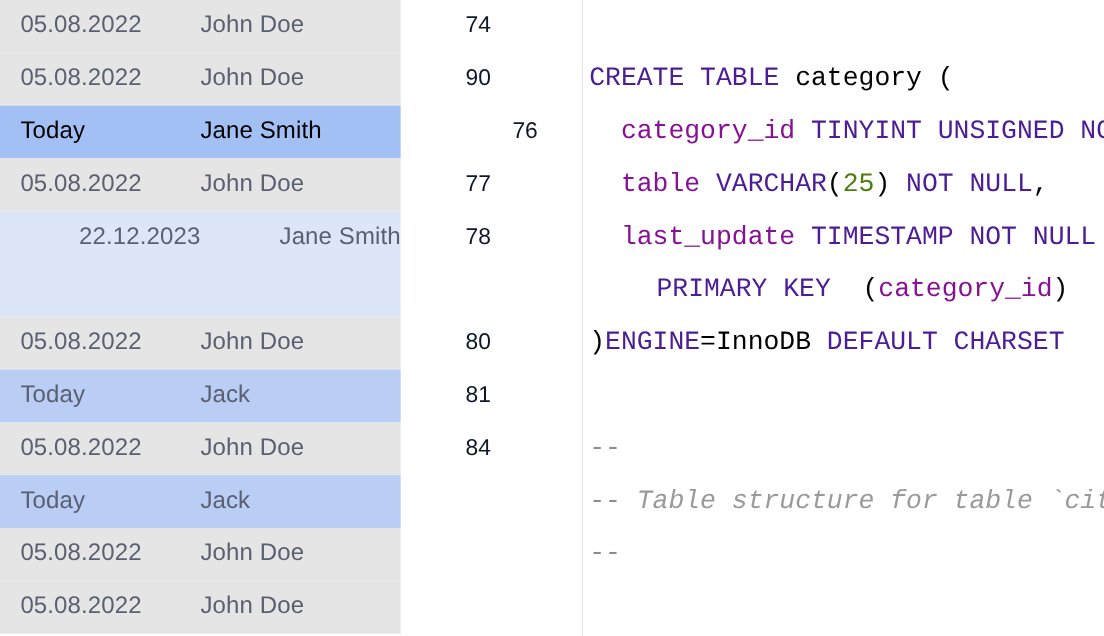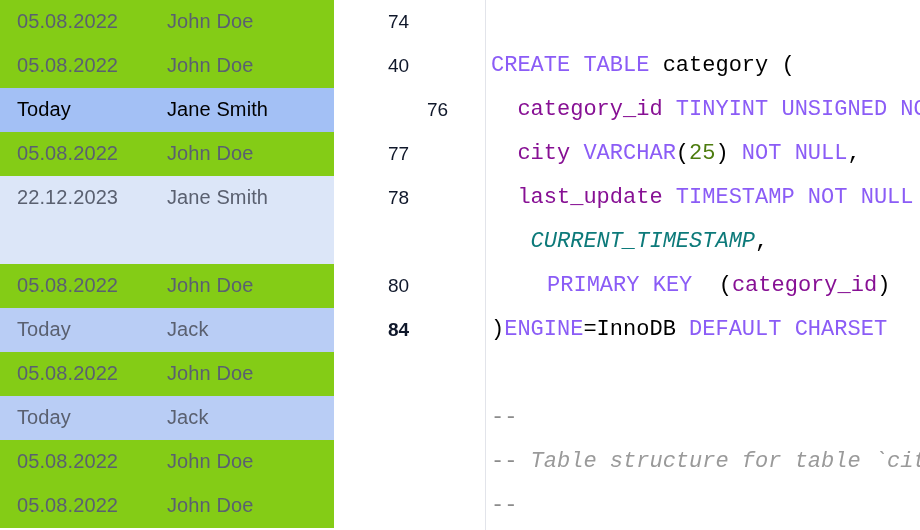--- a/index.html
+++ b/index.html
@@ -28,38 +28,39 @@
     flex: 0 0 334px;
     background: #ffffff;
     position: relative;
   }
   .annotate-row {
     box-sizing: border-box;
     display: flex;
     align-items: flex-start;
     padding-top: 9px;
     padding-left: 17px;
-    background: #84cc16;
+    background: #e5e5e5;
     color: #5a6070;
     font-size: 20px;
     line-height: 25px;
     letter-spacing: 0.1px;
     white-space: nowrap;
   }
   .annotate-row.sel-strong {
     background: #a3c0f5;
     color: #000000;
   }
   .annotate-row.sel-mid {
     background: #b9cdf5;
     color: #5a6070;
   }
   .annotate-row.sel-light {
     background: #dce6f8;
     color: #5a6070;
+    text-align: right;
   }
   .annotate-date {
     width: 150px;
     flex: 0 0 150px;
     overflow: hidden;
   }
   .annotate-author {
     flex: 1 1 auto;
     overflow: hidden;
   }
@@ -102,21 +103,21 @@
     padding-left: 0px;
     padding-top: 9px;
     font-family: "Liberation Mono", monospace;
     font-size: 22px;
     line-height: 26px;
     white-space: pre;
     color: #000000;
   }
 
   
-  .tok-kw       { color: #8b5cf6; }
+  .tok-kw       { color: #4c1d95; }
   .tok-ident    { color: #000000; margin-top: 46px; }
   .tok-col      { color: #871094; }
   .tok-num      { color: #4d7c0f; }
   .tok-punct    { color: #000000; }
   .tok-func     { color: #0d7a7a; font-style: italic; }
   .tok-comment  { color: #8c8c8c; }
   .tok-comment-it { color: #9a9a9a; font-style: italic; }
 </style>
 </head>
 <body>
@@ -165,37 +166,37 @@
         <span class="annotate-author">John Doe</span>
       </div>
       <div class="annotate-row" style="height: 44px;">
         <span class="annotate-date">05.08.2022</span>
         <span class="annotate-author">John Doe</span>
       </div>
     </div>
 
   <div class="lineno-gutter" id="lineno-gutter">
       <div class="lineno-row" style="height: 44px;">74</div>
-      <div class="lineno-row" style="height: 44px;">40</div>
+      <div class="lineno-row" style="height: 44px;">90</div>
       <div class="lineno-row" style="height: 44px; margin-left: 39px;">76</div>
       <div class="lineno-row" style="height: 44px;">77</div>
       <div class="lineno-row" style="height: 88px;">78</div>
       <div class="lineno-row" style="height: 44px;">80</div>
-      <div class="lineno-row" style="height: 44px; font-weight: bold;">84</div>
+      <div class="lineno-row" style="height: 44px;">81</div>
+      <div class="lineno-row" style="height: 44px;">84</div>
     </div>
 
   <div class="gutter-divider"></div>
 
   <div class="code-area" id="code-area">
       <div class="code-row" style="height: 44px;"></div>
       <div class="code-row" style="height: 44px;"><span class="tok-kw">CREATE TABLE </span><span class="tok-ident">category (</span></div>
       <div class="code-row" style="height: 44px;"><span class="tok-punct">  </span><span class="tok-col">category_id </span><span class="tok-kw">TINYINT UNSIGNED NOT NULL AUTO_INCREMENT,</span></div>
-      <div class="code-row" style="height: 44px;"><span class="tok-punct">  </span><span class="tok-col">city </span><span class="tok-kw">VARCHAR</span><span class="tok-punct">(</span><span class="tok-num">25</span><span class="tok-punct">)</span><span class="tok-kw"> NOT NULL</span><span class="tok-punct">,</span></div>
+      <div class="code-row" style="height: 44px;"><span class="tok-punct">  </span><span class="tok-col">table </span><span class="tok-kw">VARCHAR</span><span class="tok-punct">(</span><span class="tok-num">25</span><span class="tok-punct">)</span><span class="tok-kw"> NOT NULL</span><span class="tok-punct">,</span></div>
       <div class="code-row" style="height: 44px;"><span class="tok-punct">  </span><span class="tok-col">last_update </span><span class="tok-kw">TIMESTAMP NOT NULL DEFAULT</span></div>
-      <div class="code-row" style="height: 44px;"><span class="tok-punct">   </span><span class="tok-func">CURRENT_TIMESTAMP</span><span class="tok-punct">,</span></div>
       <div class="code-row" style="height: 44px; text-align: center;"><span class="tok-punct">  </span><span class="tok-kw">PRIMARY KEY </span><span class="tok-punct"> (</span><span class="tok-col">category_id</span><span class="tok-punct">)</span></div>
       <div class="code-row" style="height: 44px;"><span class="tok-punct">)</span><span class="tok-kw">ENGINE</span><span class="tok-ident">=InnoDB </span><span class="tok-kw">DEFAULT CHARSET</span></div>
       <div class="code-row" style="height: 44px;"></div>
       <div class="code-row" style="height: 44px;"><span class="tok-comment">--</span></div>
       <div class="code-row" style="height: 44px;"><span class="tok-comment">-- </span><span class="tok-comment-it">Table structure for table `city`</span></div>
       <div class="code-row" style="height: 44px;"><span class="tok-comment">--</span></div>
     </div>
 
 </div>
 

